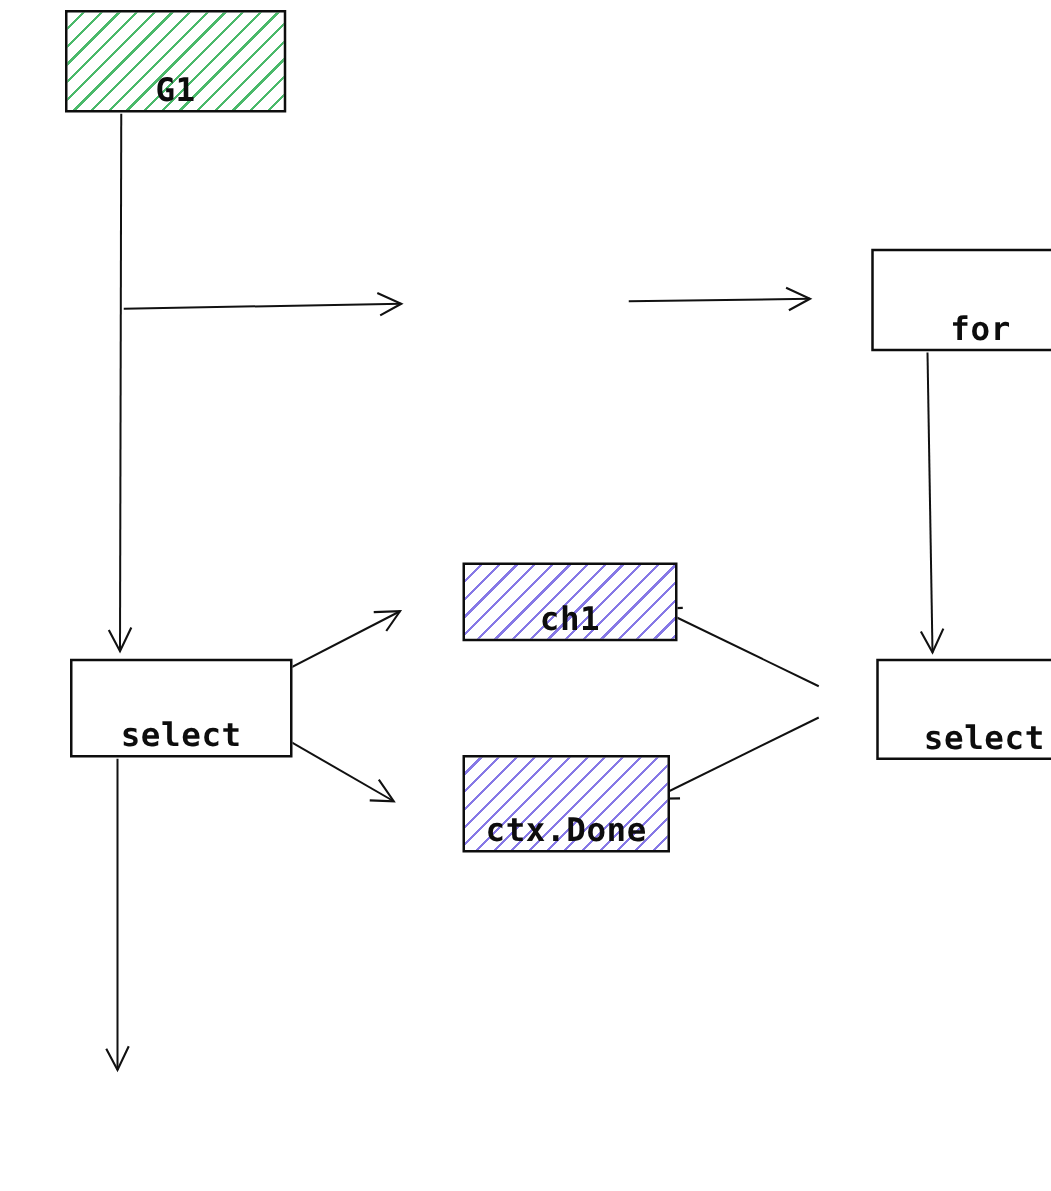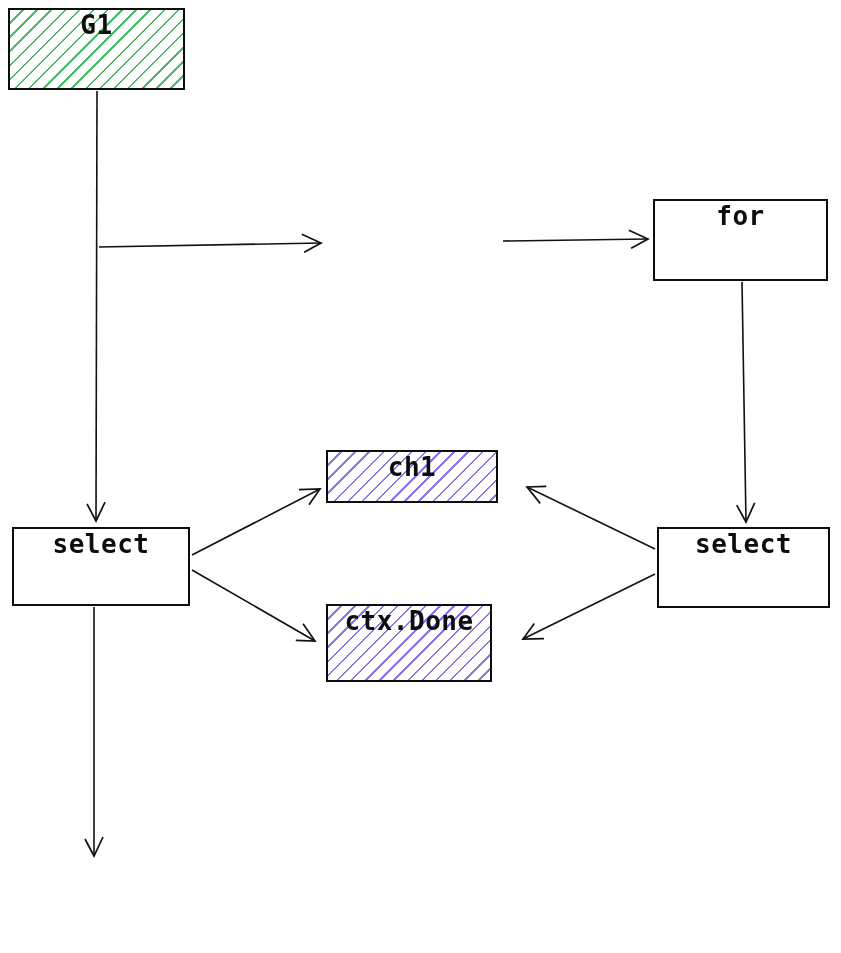--- a/index.html
+++ b/index.html
@@ -21,26 +21,27 @@
     top: 0;
     width: 841px;
     height: 953px;
   }
   .node {
     position: absolute;
     box-sizing: border-box;
     border: 2.5px solid #0d0d0d;
     background-color: #ffffff;
     display: flex;
-    align-items: flex-start;
+    align-items: flex-end;
     justify-content: center;
     font-size: 26px;
     font-weight: 700;
     color: #0d0d0d;
     letter-spacing: 0.5px;
+    margin-left: 44px;
   }
   
   .hatch-green {
     background-image: repeating-linear-gradient(135deg,
       rgba(0,0,0,0) 0px, rgba(0,0,0,0) 8.2px,
       #4ab96a 8.2px, #4ab96a 10px);
   }
   .hatch-green::after {
     content: "";
     position: absolute;
@@ -69,21 +70,21 @@
     z-index: -1;
     background-image: repeating-linear-gradient(135deg,
       rgba(0,0,0,0) 0px, rgba(0,0,0,0) 8.2px,
       #8678e6 8.2px, #8678e6 10px);
   }
 
   
   #node-g1          { left: 8px;   top: 8px;   width: 177px; height: 82px; }
   #node-g2          { left: 327px; top: 200px; width: 175px; height: 82px; }
   #node-for         { left: 653px; top: 199px; width: 175px; height: 82px; }
-  #node-ch1         { left: 326px; top: 450px; width: 172px; height: 53px; }
+  #node-ch1         { left: 326px; top: 450px; width: 172px; height: 63px; }
   #node-ctx-done    { left: 326px; top: 604px; width: 166px; height: 78px; }
   #node-select-left { left: 12px;  top: 527px; width: 178px; height: 79px; }
   #node-select-right{ left: 657px; top: 527px; width: 173px; height: 81px; }
   #node-return      { left: 14px;  top: 862px; width: 176px; height: 78px; }
 </style>
 </head>
 <body>
 
 <div class="canvas">
 

